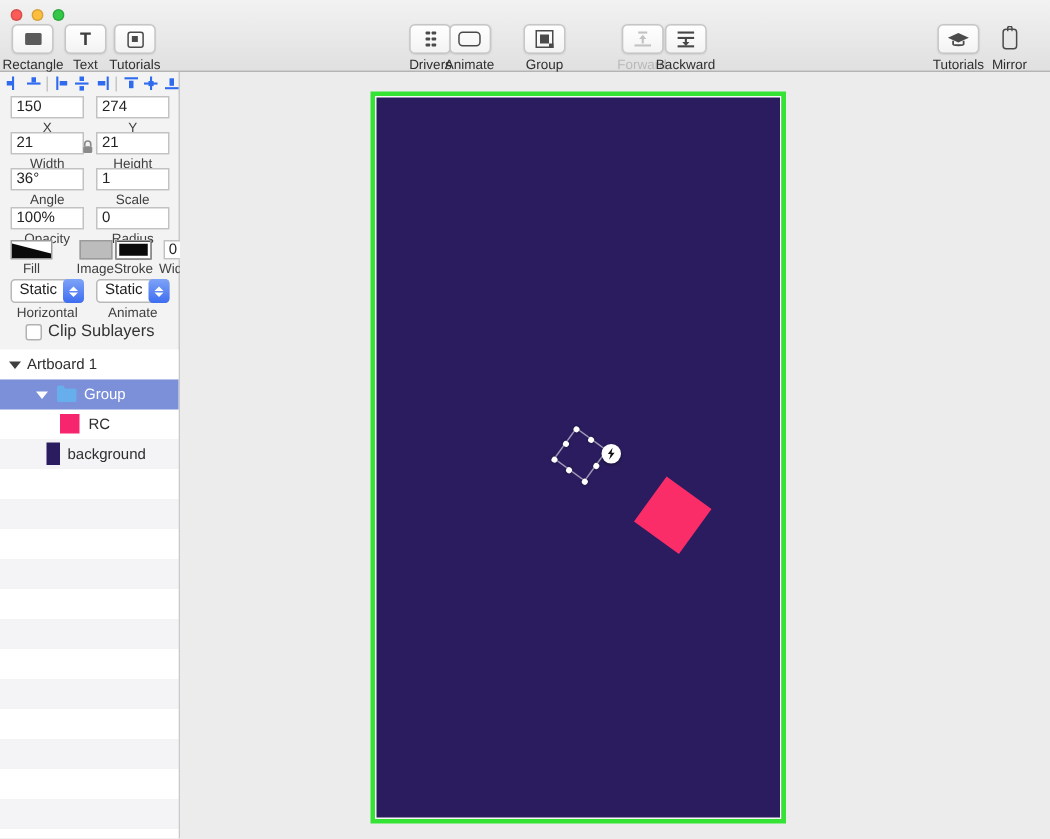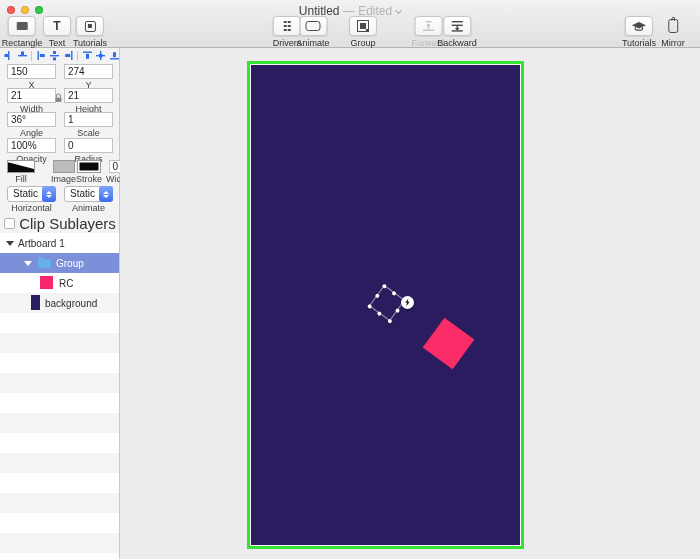--- a/index.html
+++ b/index.html
@@ -62,21 +62,21 @@
     position:relative;font-size:10px;color:#222;line-height:14px;padding-left:5px}
   .dd-cap{position:absolute;right:-1px;top:-1px;width:14px;height:16px;border-radius:3px;
     background:linear-gradient(#7ea3f8,#3e6ef0);display:flex;flex-direction:column;
     align-items:center;justify-content:center;gap:1px}
   .dd-cap b{width:0;height:0;border-left:3px solid transparent;border-right:3px solid transparent}
   .dd-cap b.up{border-bottom:3.5px solid #fff}
   .dd-cap b.down{border-top:3.5px solid #fff}
   .clip-row{position:absolute;top:167px;left:0;width:120px;display:flex;justify-content:center;
     align-items:center;gap:4px}
   .checkbox{width:11px;height:11px;background:#fff;border:1px solid #b2b2b2;border-radius:2px}
-  .clip-label{font-size:15px;color:#333}
+  .clip-label{font-size:11px;color:#333}
 
   
   .layers{position:absolute;top:185px;left:0;width:119px;bottom:0;
     background:repeating-linear-gradient(180deg,#ffffff 0 20px,#f4f4f6 20px 40px)}
   .lrow{position:absolute;left:0;width:100%;height:20px}
   .lrow.sel{background:#7c8fd9}
   .disc{position:absolute;top:8px;width:0;height:0;border-left:4px solid transparent;
     border-right:4px solid transparent;border-top:5px solid #3f3f3f}
   .disc.white{border-top-color:#fff}
   .lname{position:absolute;top:5px;font-size:10px;color:#2e2e2e;white-space:nowrap}
@@ -106,24 +106,20 @@
 <body>
 
 <div>
 
   <header class="header">
     <div class="traffic">
       <span class="light" style="background:#fc5b57"></span>
       <span class="light" style="background:#fdbe3f"></span>
       <span class="light" style="background:#33c748"></span>
     </div>
-    <div class="title-wrap">
-      <span>Untitled</span>
-      <span class="title-edited">— Edited</span><span class="chev"></span>
-    </div>
 
     <div class="tbitem" style="left:22px">
       <div class="tbbtn">
         <span class="icon-rect"></span>
       </div>
       <span class="tblabel">Rectangle</span>
     </div>
     <div class="tbitem" style="left:57px">
       <div class="tbbtn">
         <span class="icon-T">T</span>

